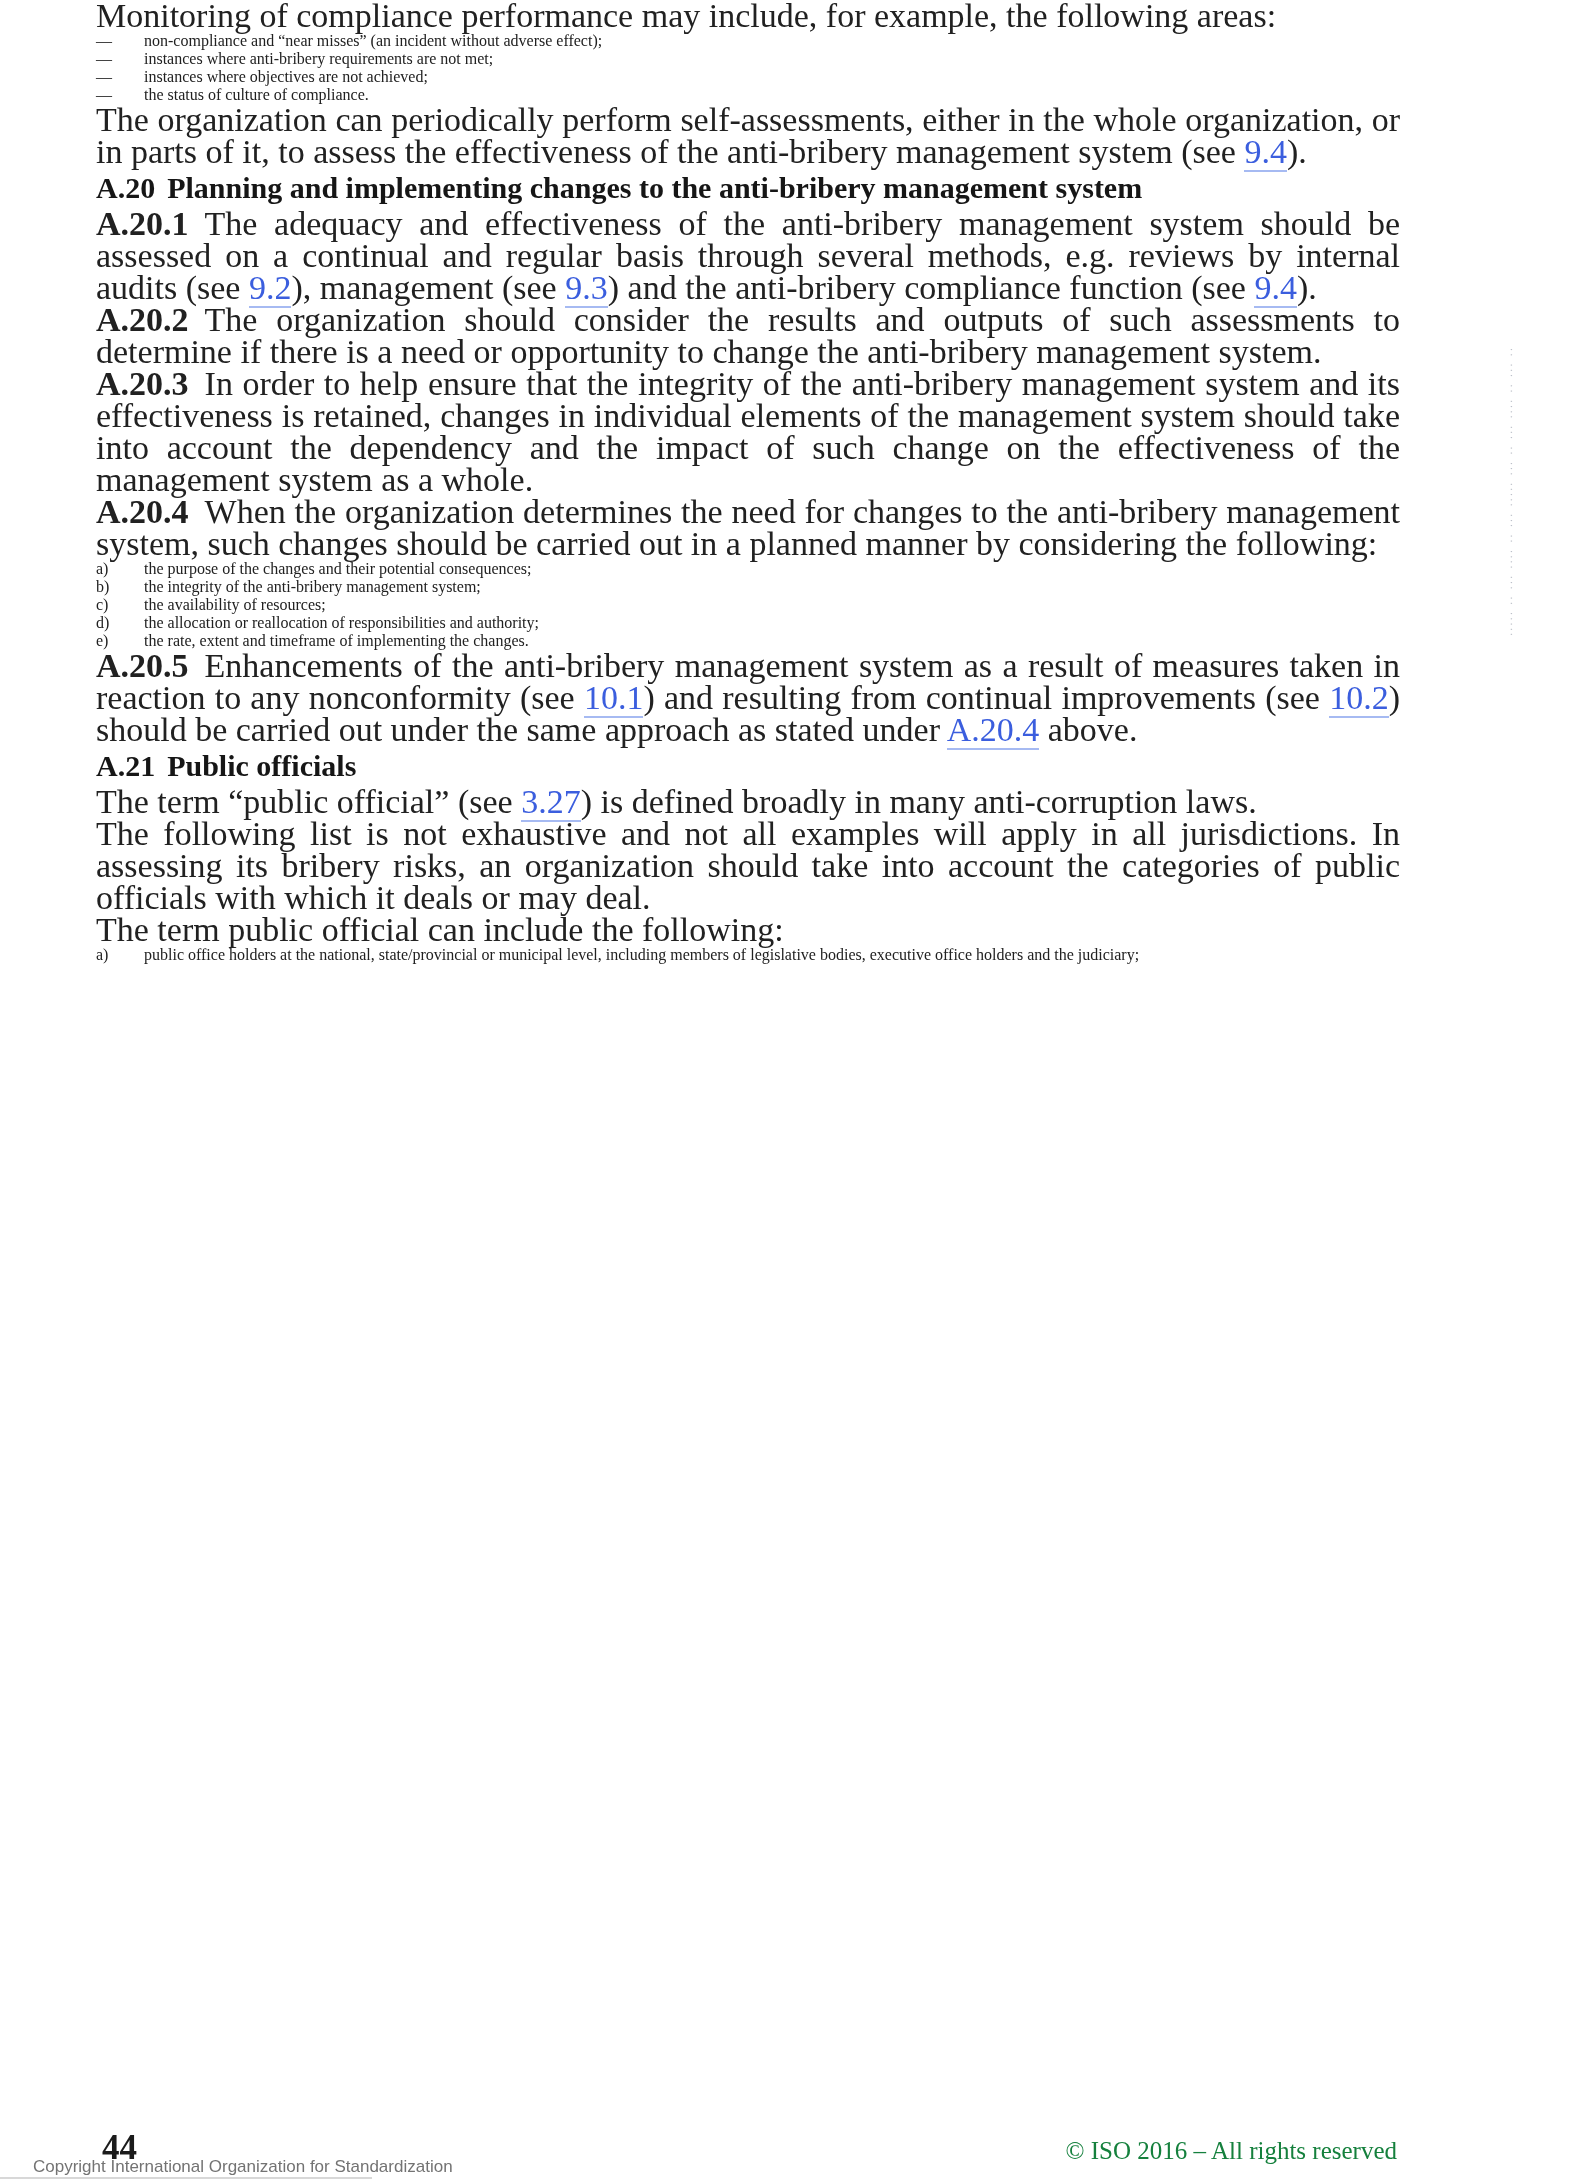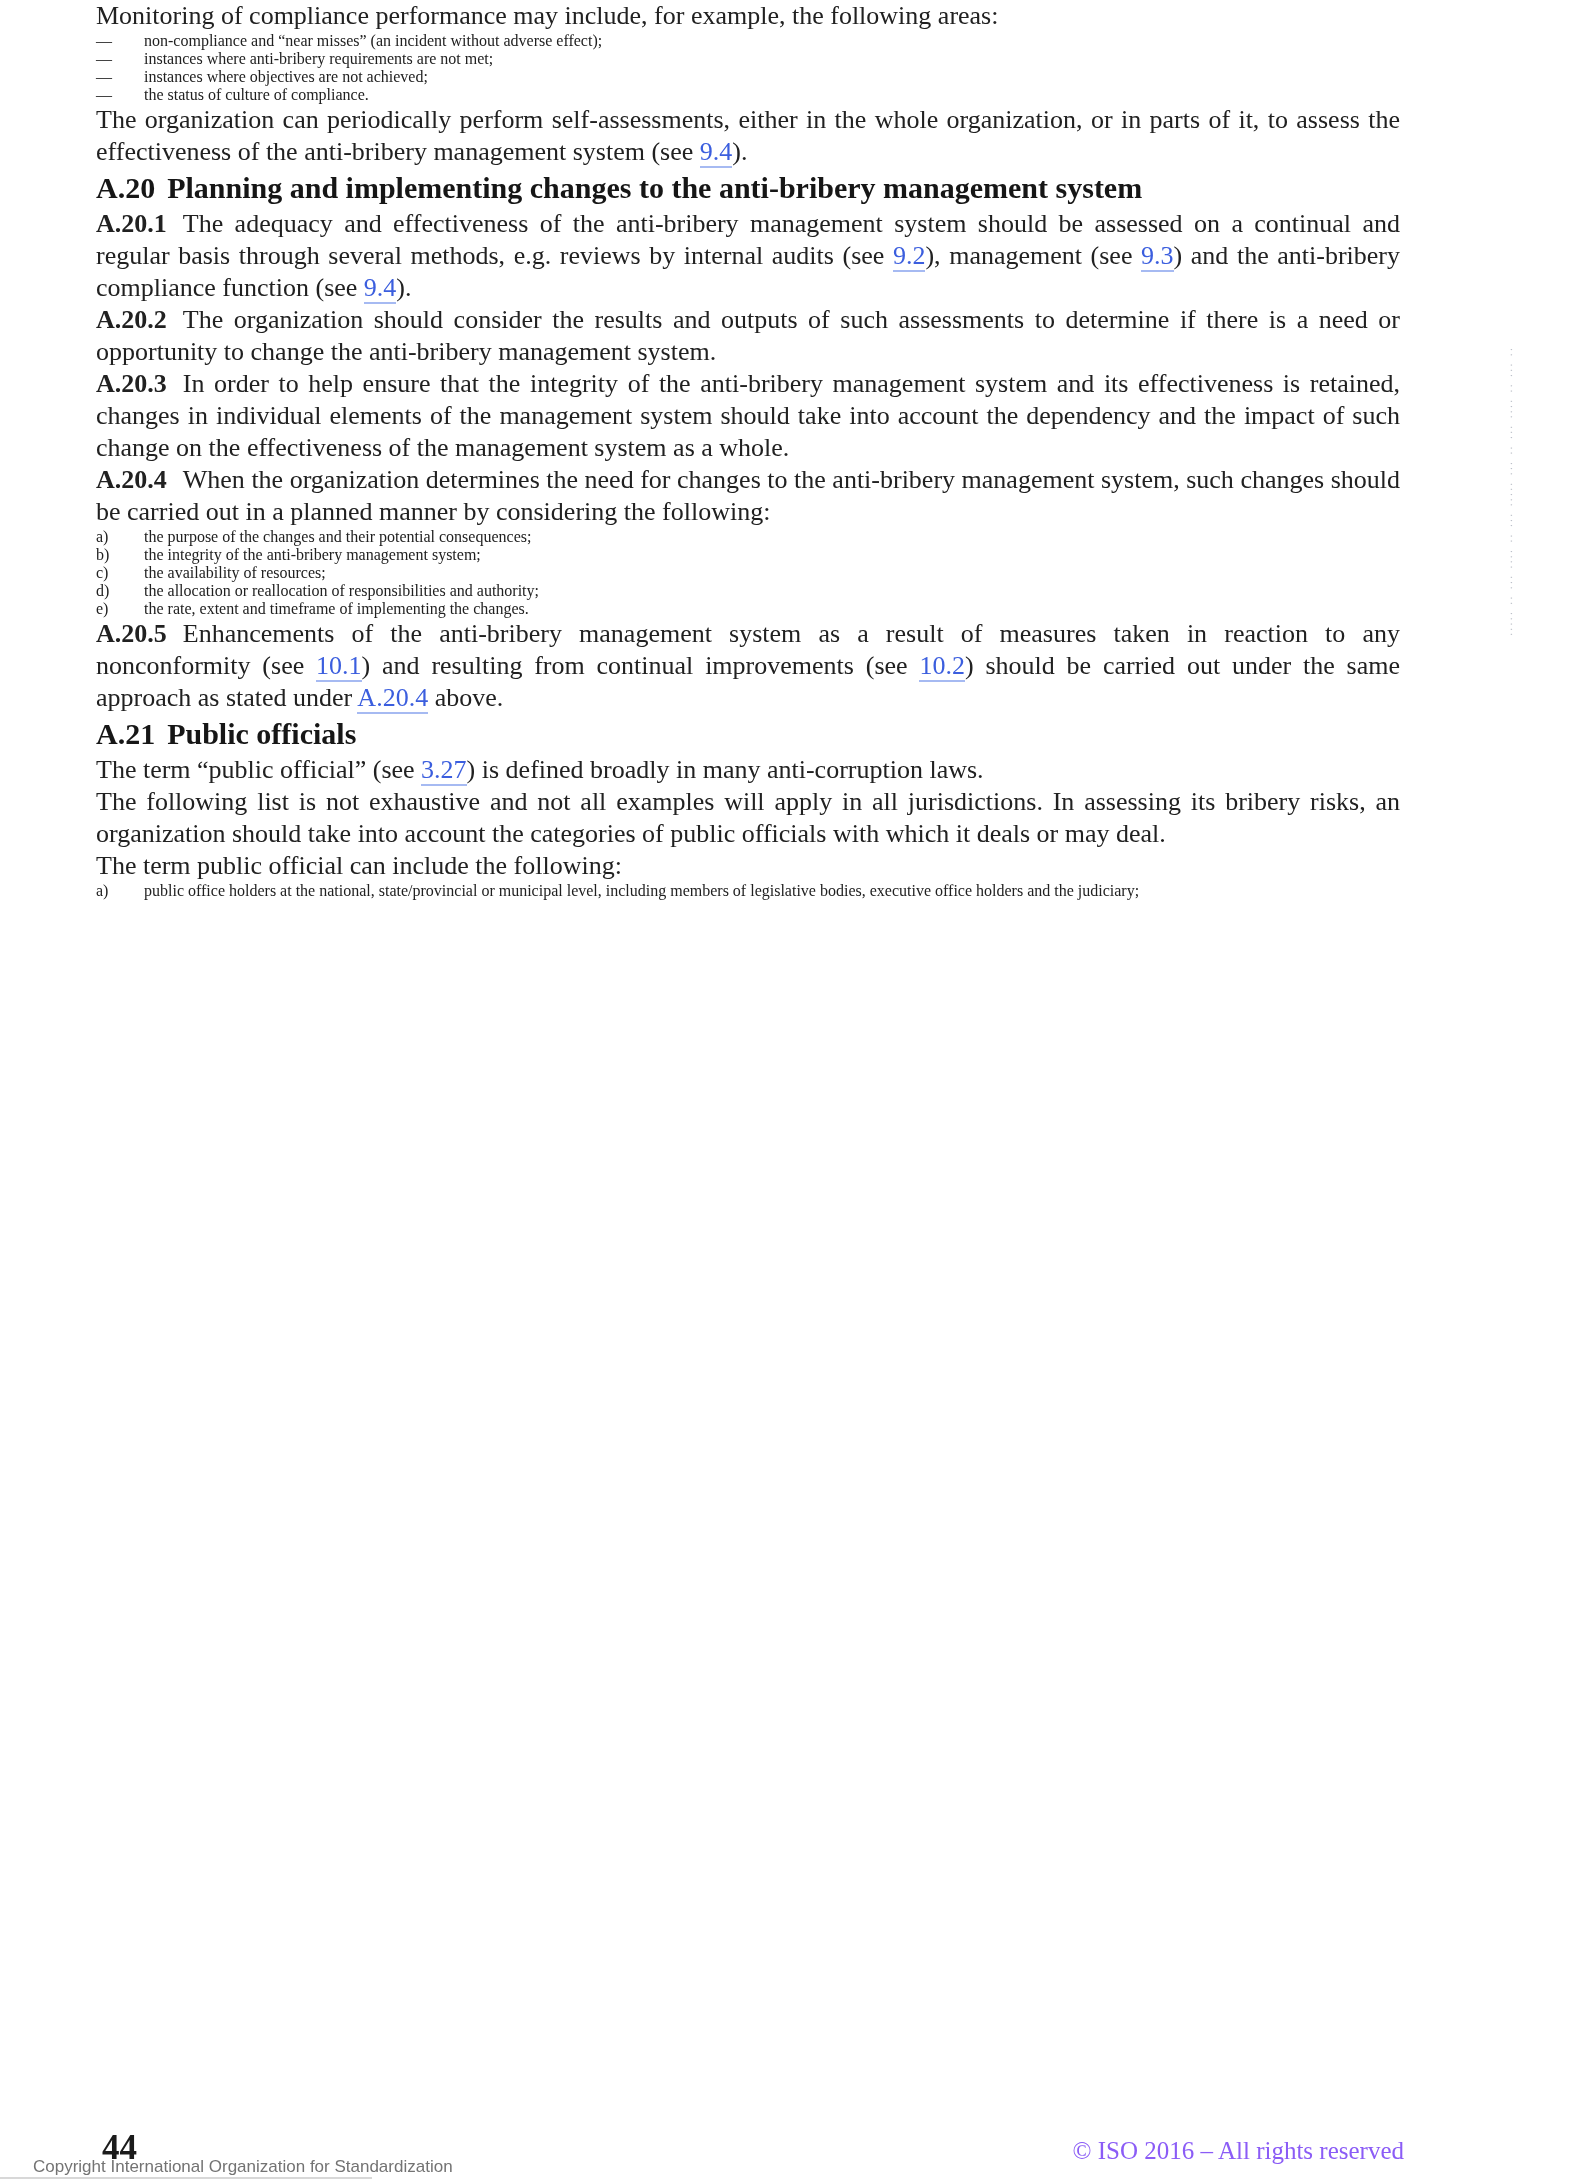--- a/index.html
+++ b/index.html
@@ -21,21 +21,21 @@
   .content p, .content h2, .content div { margin: 0; padding: 0; }
 
   .doc-title {
     margin-top: 93px;
     font-size: 30px;
     line-height: 36px;
     font-weight: 700;
     color: #1b1b1b;
   }
   .para {
-    font-size: 26px;
+    font-size: 34px;
     line-height: 32px;
     text-align: justify;
   }
   .left { text-align: left; }
 
   .intro { margin-top: 99px; }
 
   .dash-list { margin-top: 23px; }
   .li { display: flex; margin-top: 25px; }
   .dash-list .li:first-child { margin-top: 0; }
@@ -108,24 +108,24 @@
     position: absolute;
     left: 33px;
     bottom: 2px;
     font-family: "Liberation Sans", sans-serif;
     font-size: 17px;
     color: #737373;
     white-space: nowrap;
   }
   .rights {
     position: absolute;
-    right: 183px;
+    right: 190px;
     bottom: 14px;
     font-size: 25px;
-    color: #8b5cf6;
+    color: #15803d;
   }
   .edge-line {
     position: absolute;
     left: 0;
     bottom: 0;
     width: 372px;
     height: 2px;
     background: #d8d8d8;
   }
 </style>

